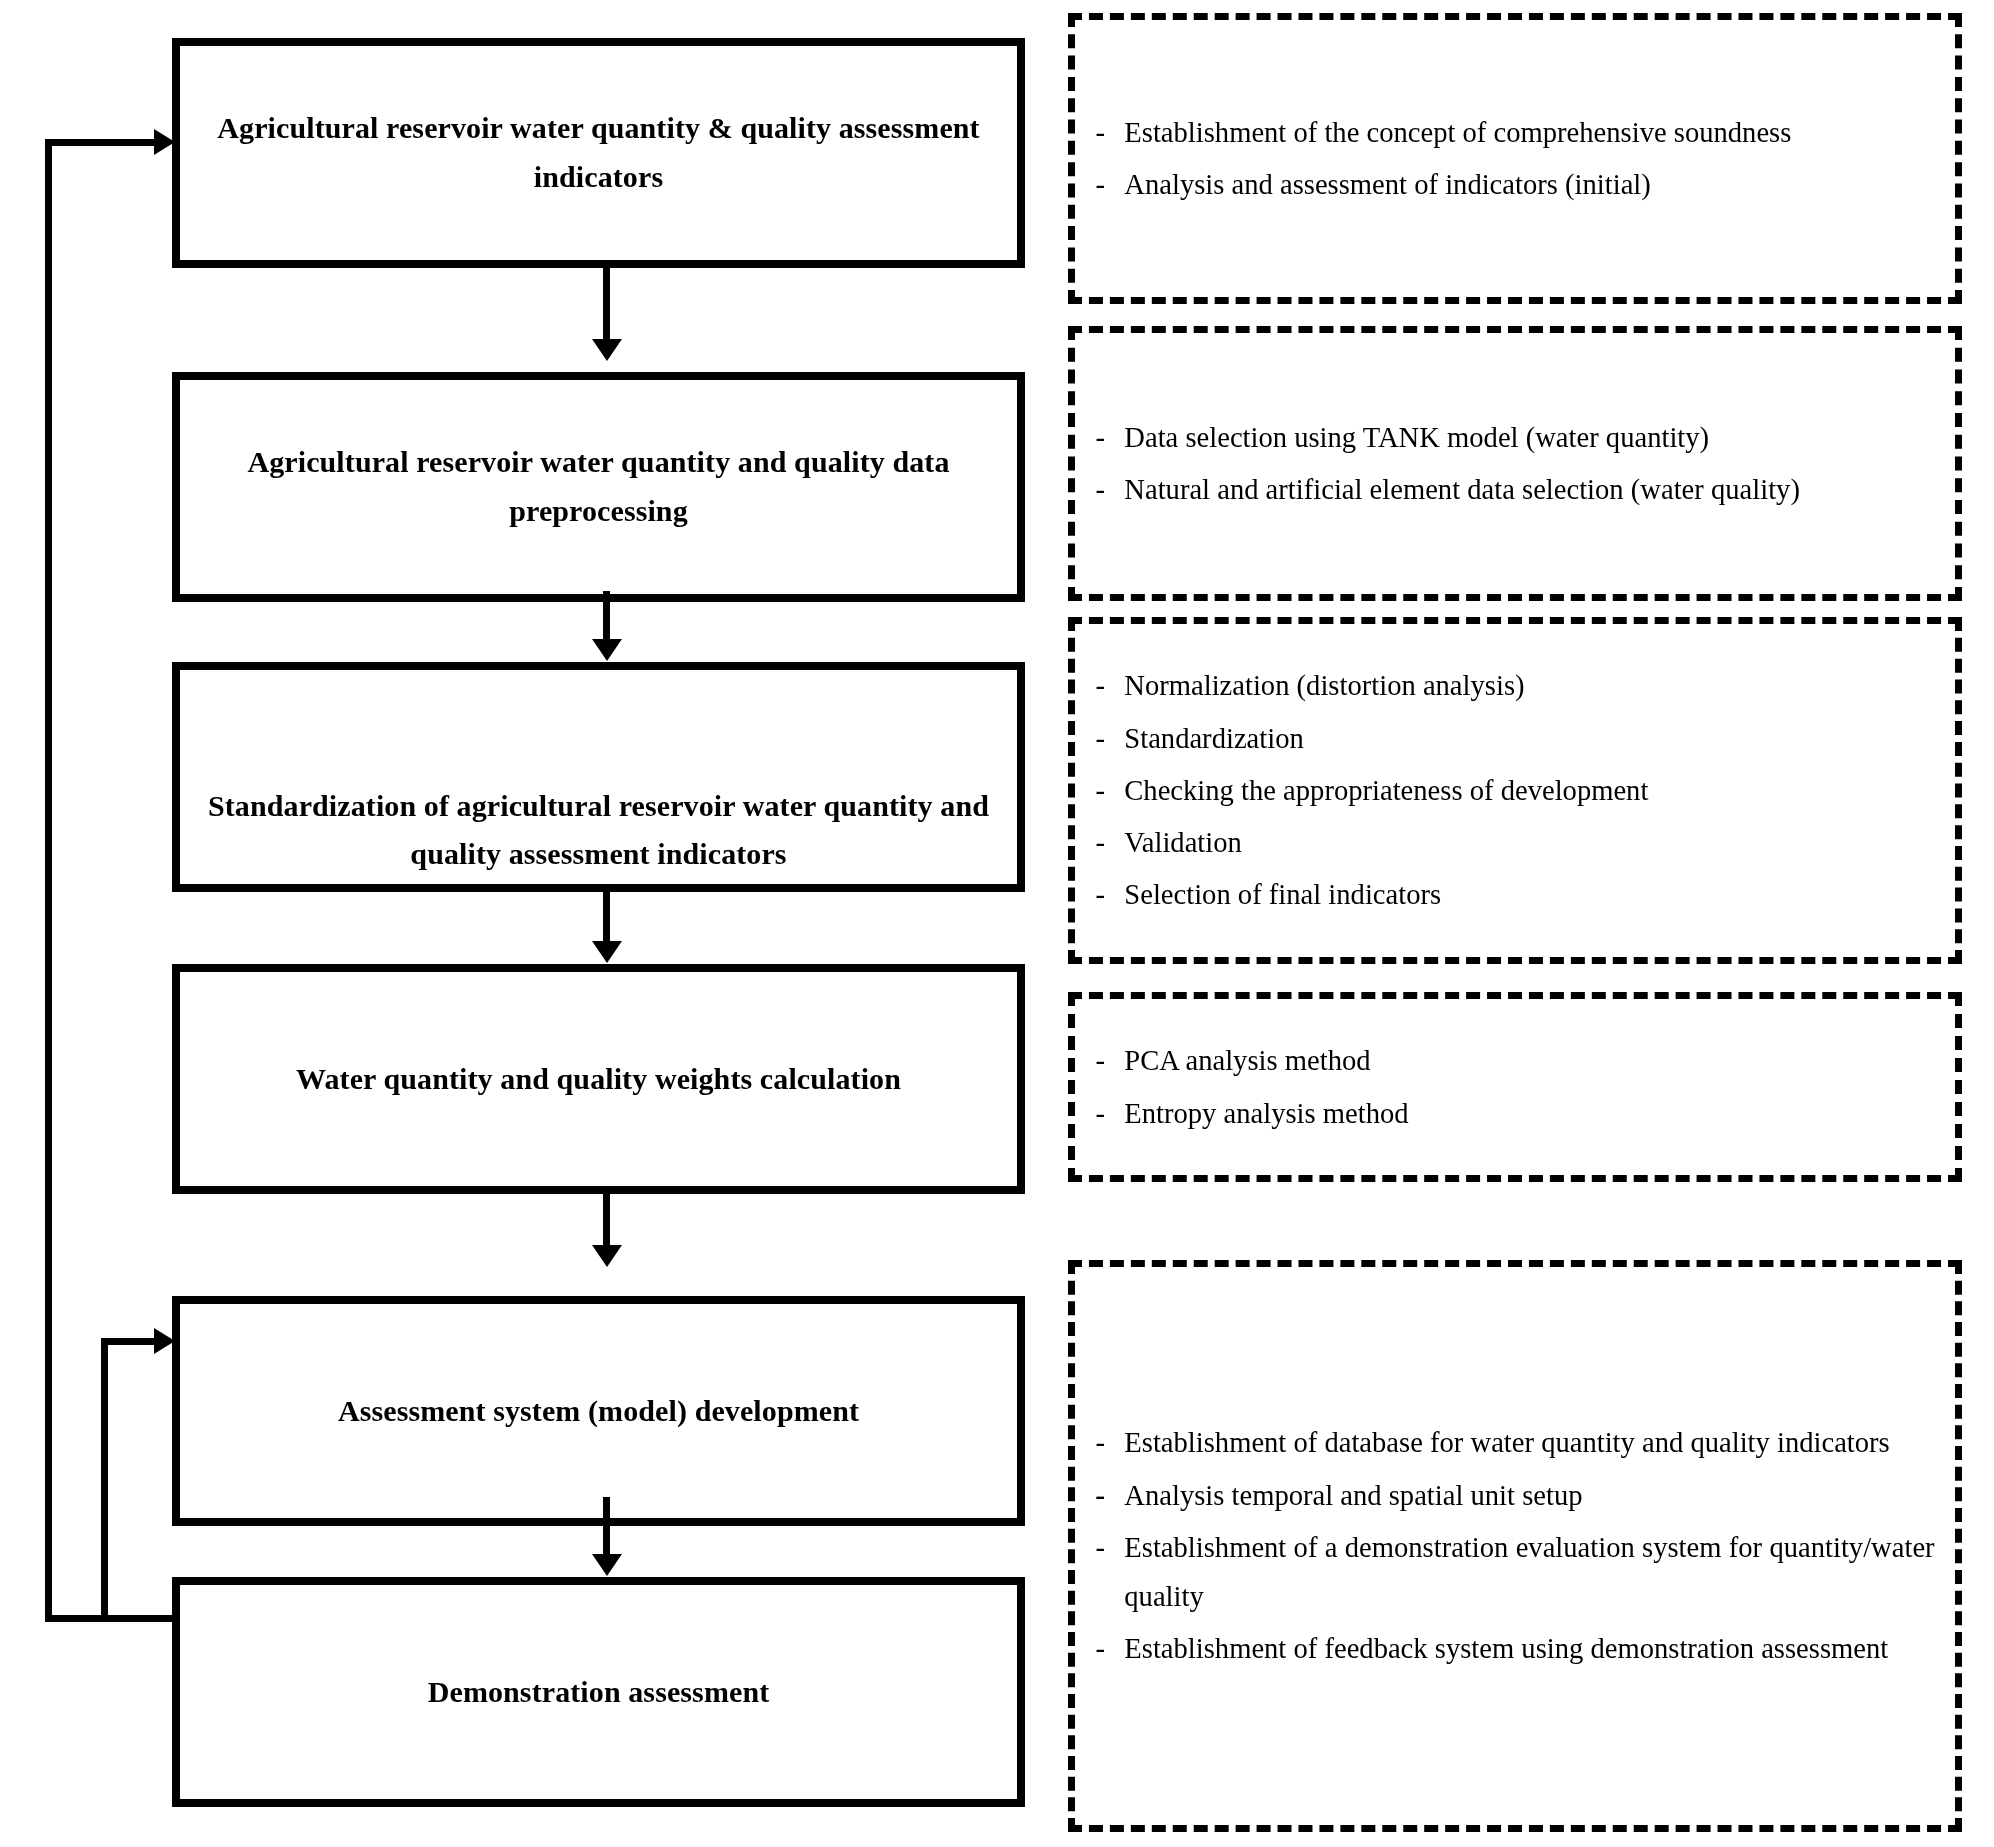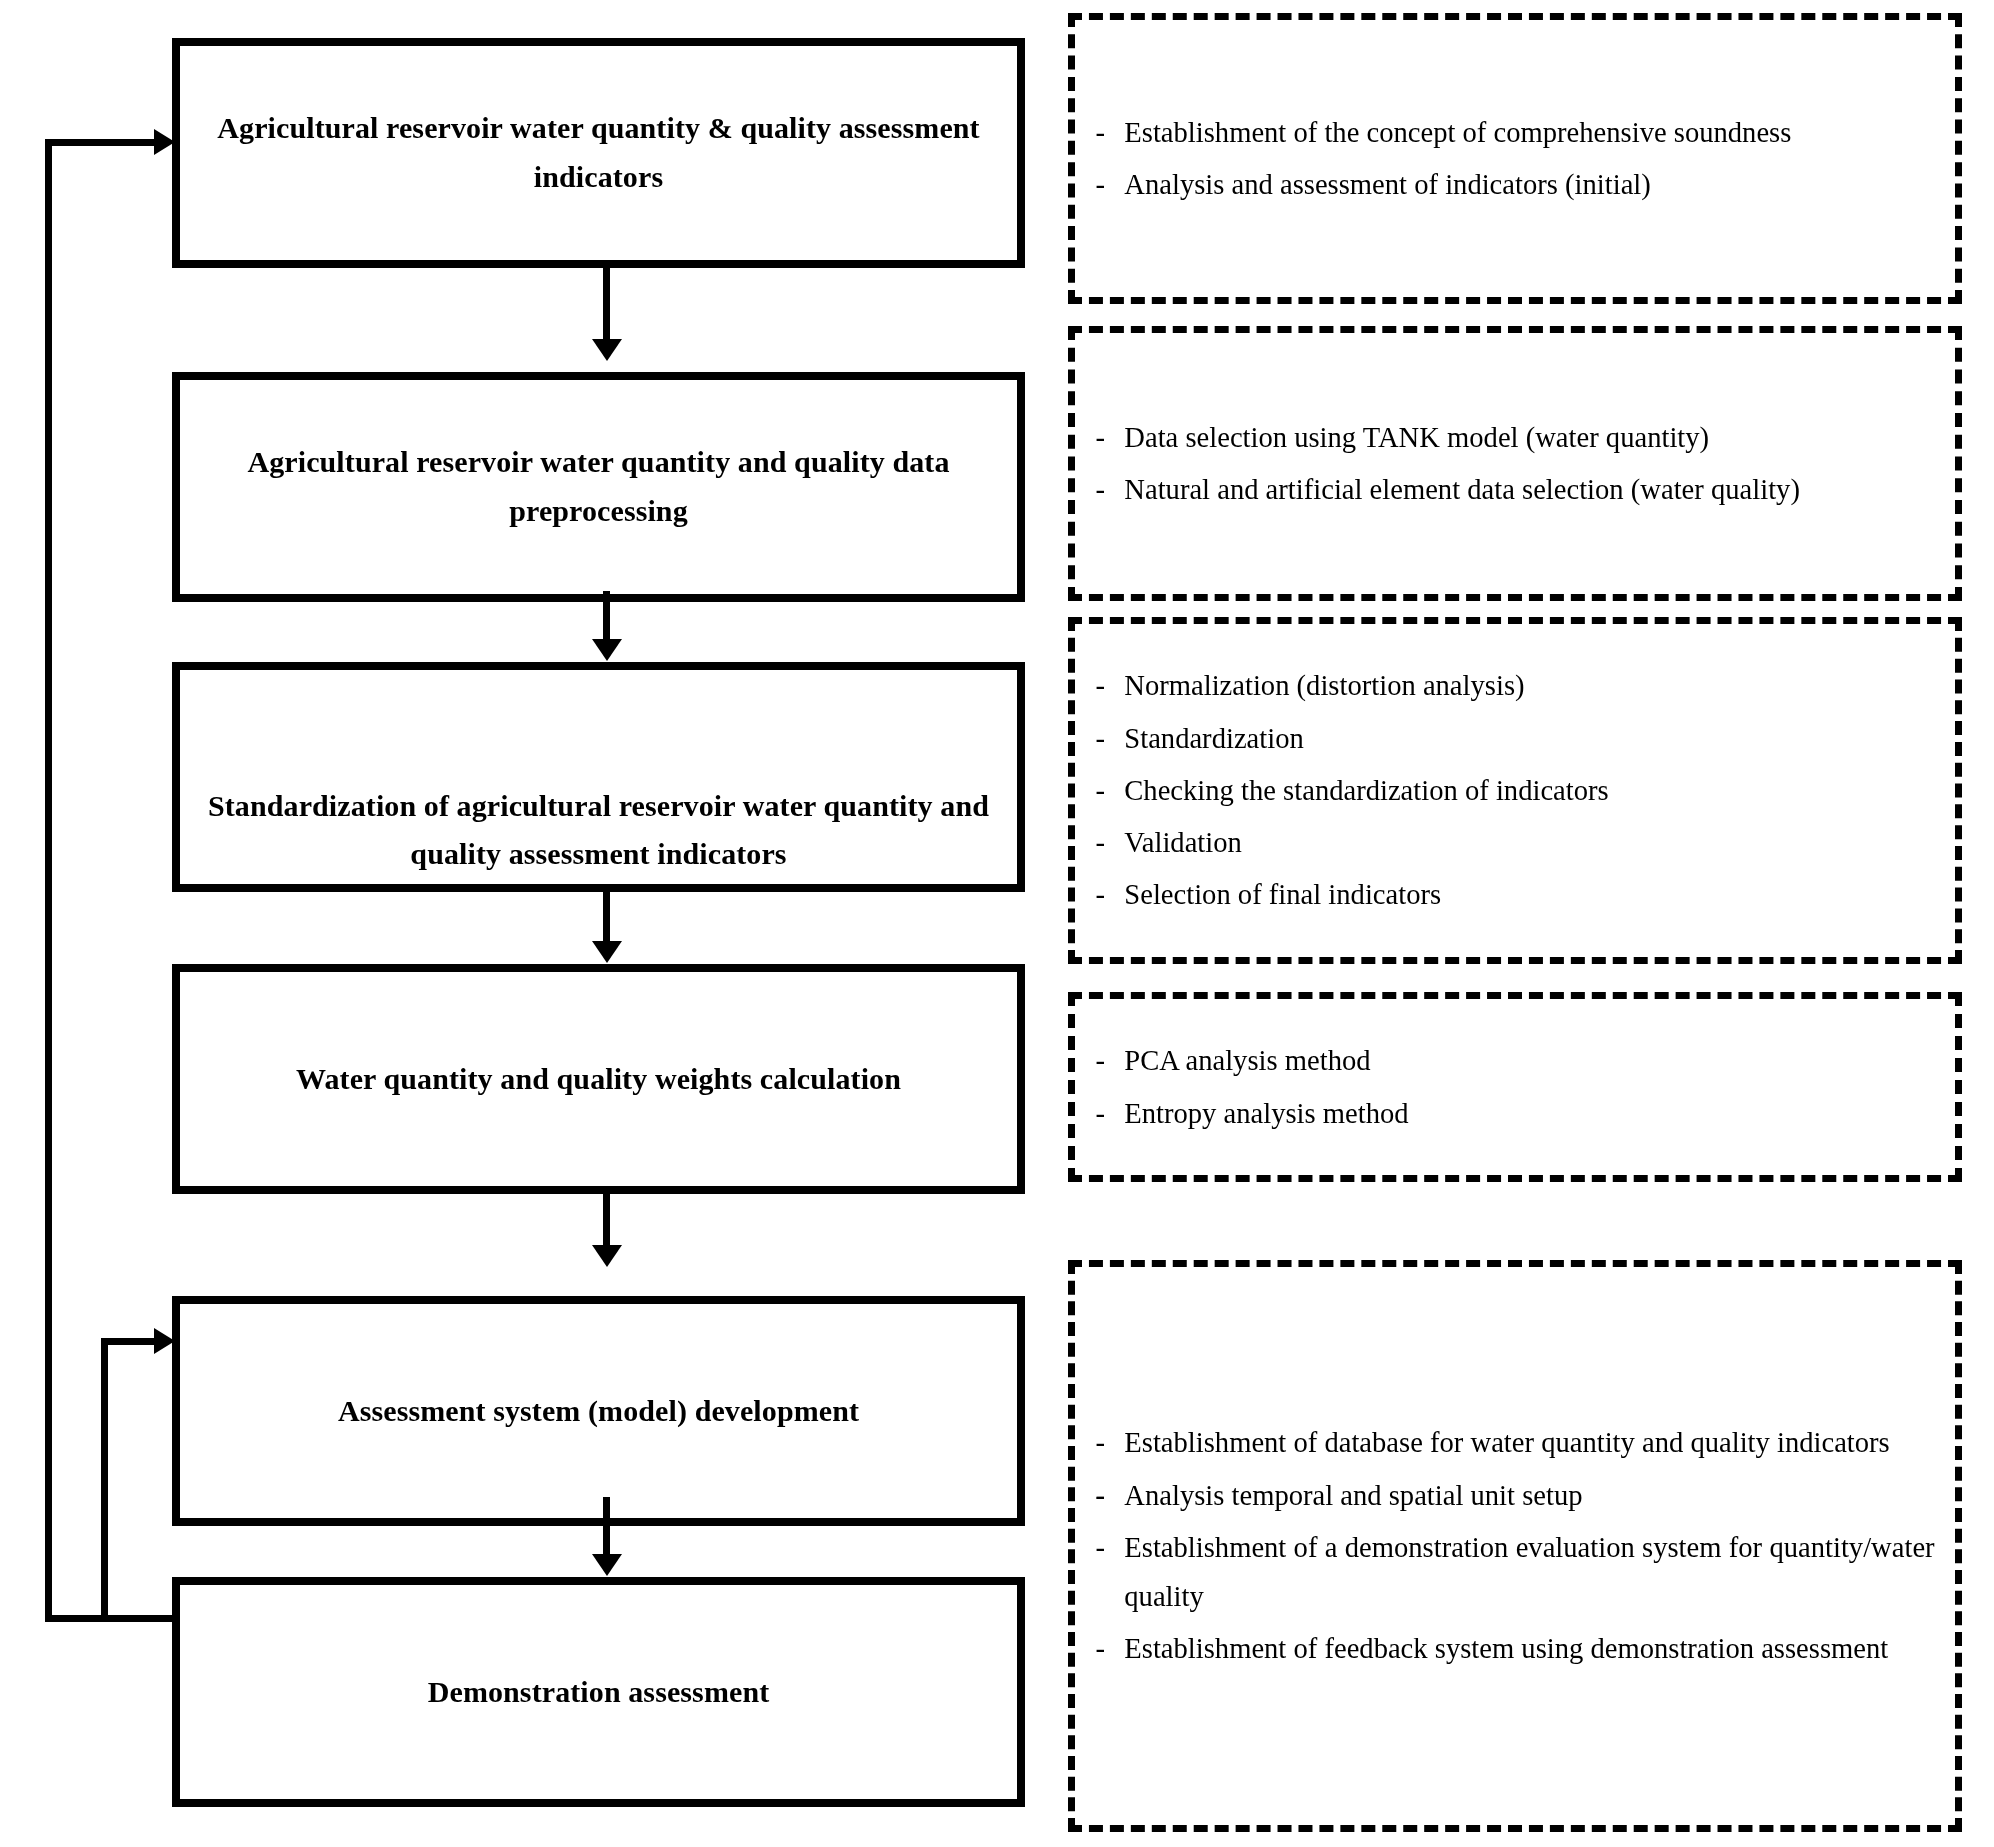--- a/index.html
+++ b/index.html
@@ -180,21 +180,21 @@
 
   <div class="detail-box" style="left:1068px; top:617px; width:894px; height:347px;">
     <ul class="detail-list">
       <li class="detail-item">
         <span class="dash-marker">-</span><span class="item-text">Normalization (distortion analysis)</span>
       </li>
       <li class="detail-item">
         <span class="dash-marker">-</span><span class="item-text">Standardization</span>
       </li>
       <li class="detail-item">
-        <span class="dash-marker">-</span><span class="item-text">Checking the standardization of indicators</span>
+        <span class="dash-marker">-</span><span class="item-text">Checking the appropriateness of development</span>
       </li>
       <li class="detail-item">
         <span class="dash-marker">-</span><span class="item-text">Validation</span>
       </li>
       <li class="detail-item">
         <span class="dash-marker">-</span><span class="item-text">Selection of final indicators</span>
       </li>
     </ul>
   </div>
 

